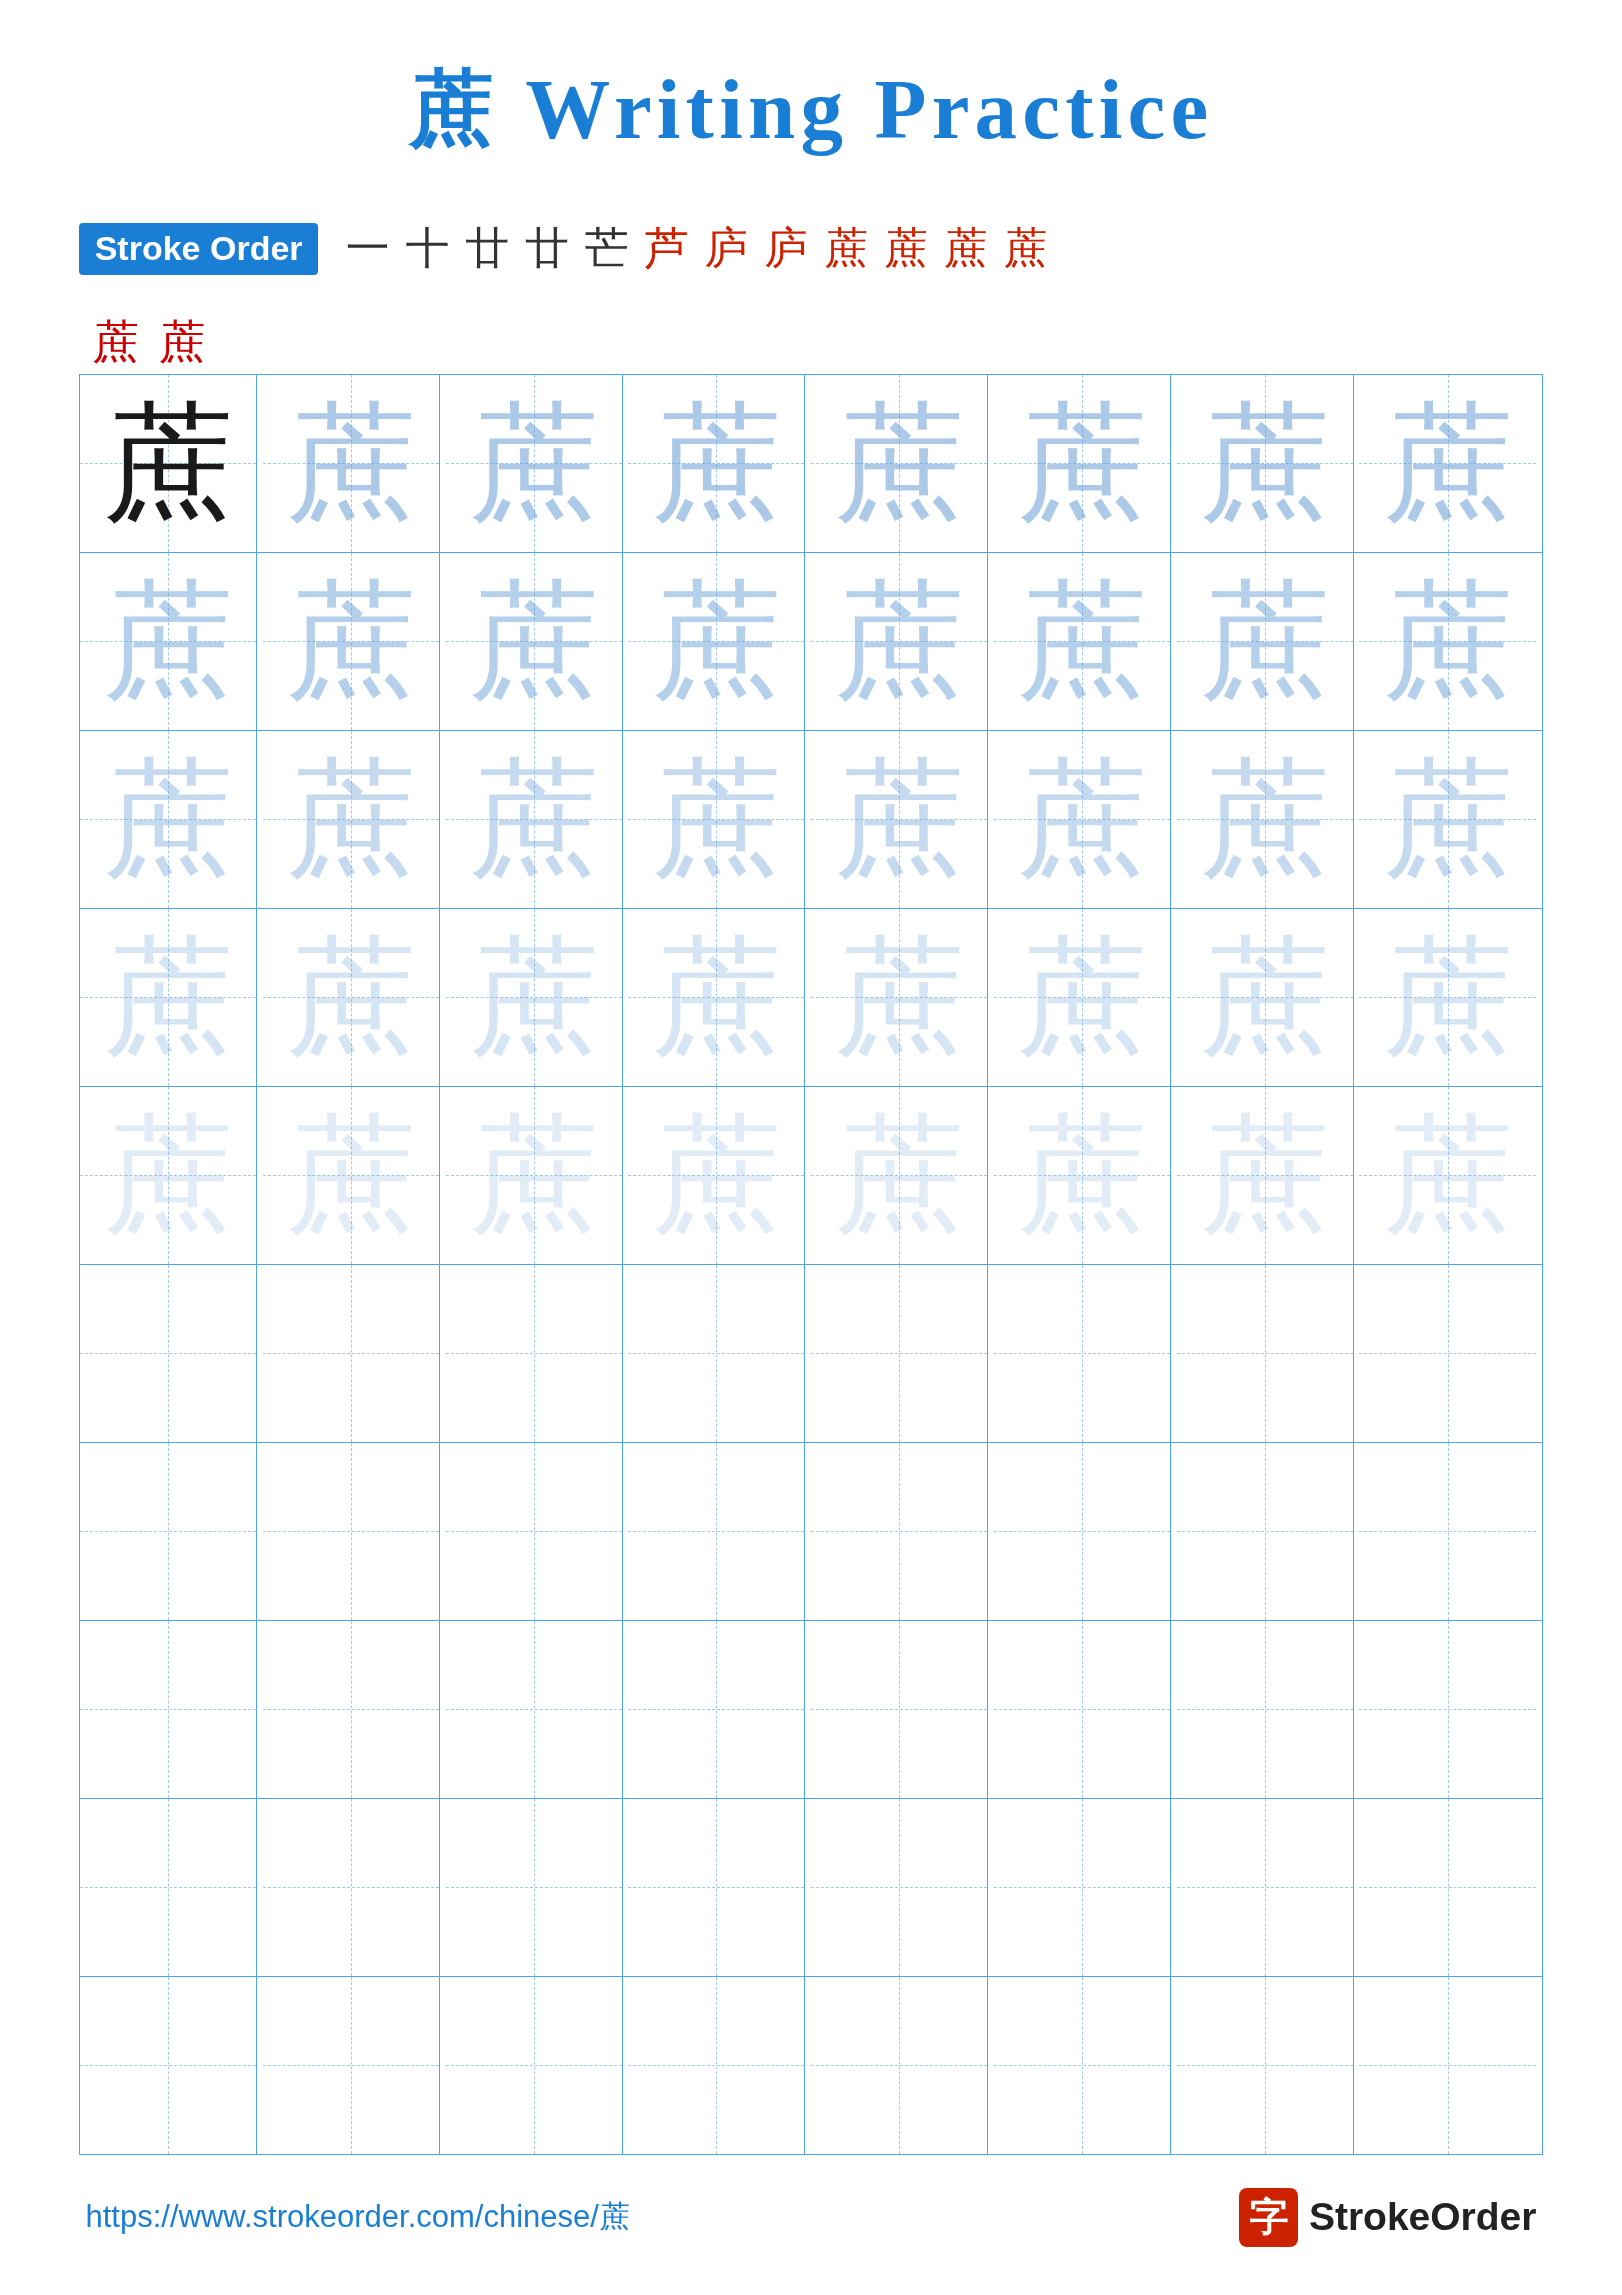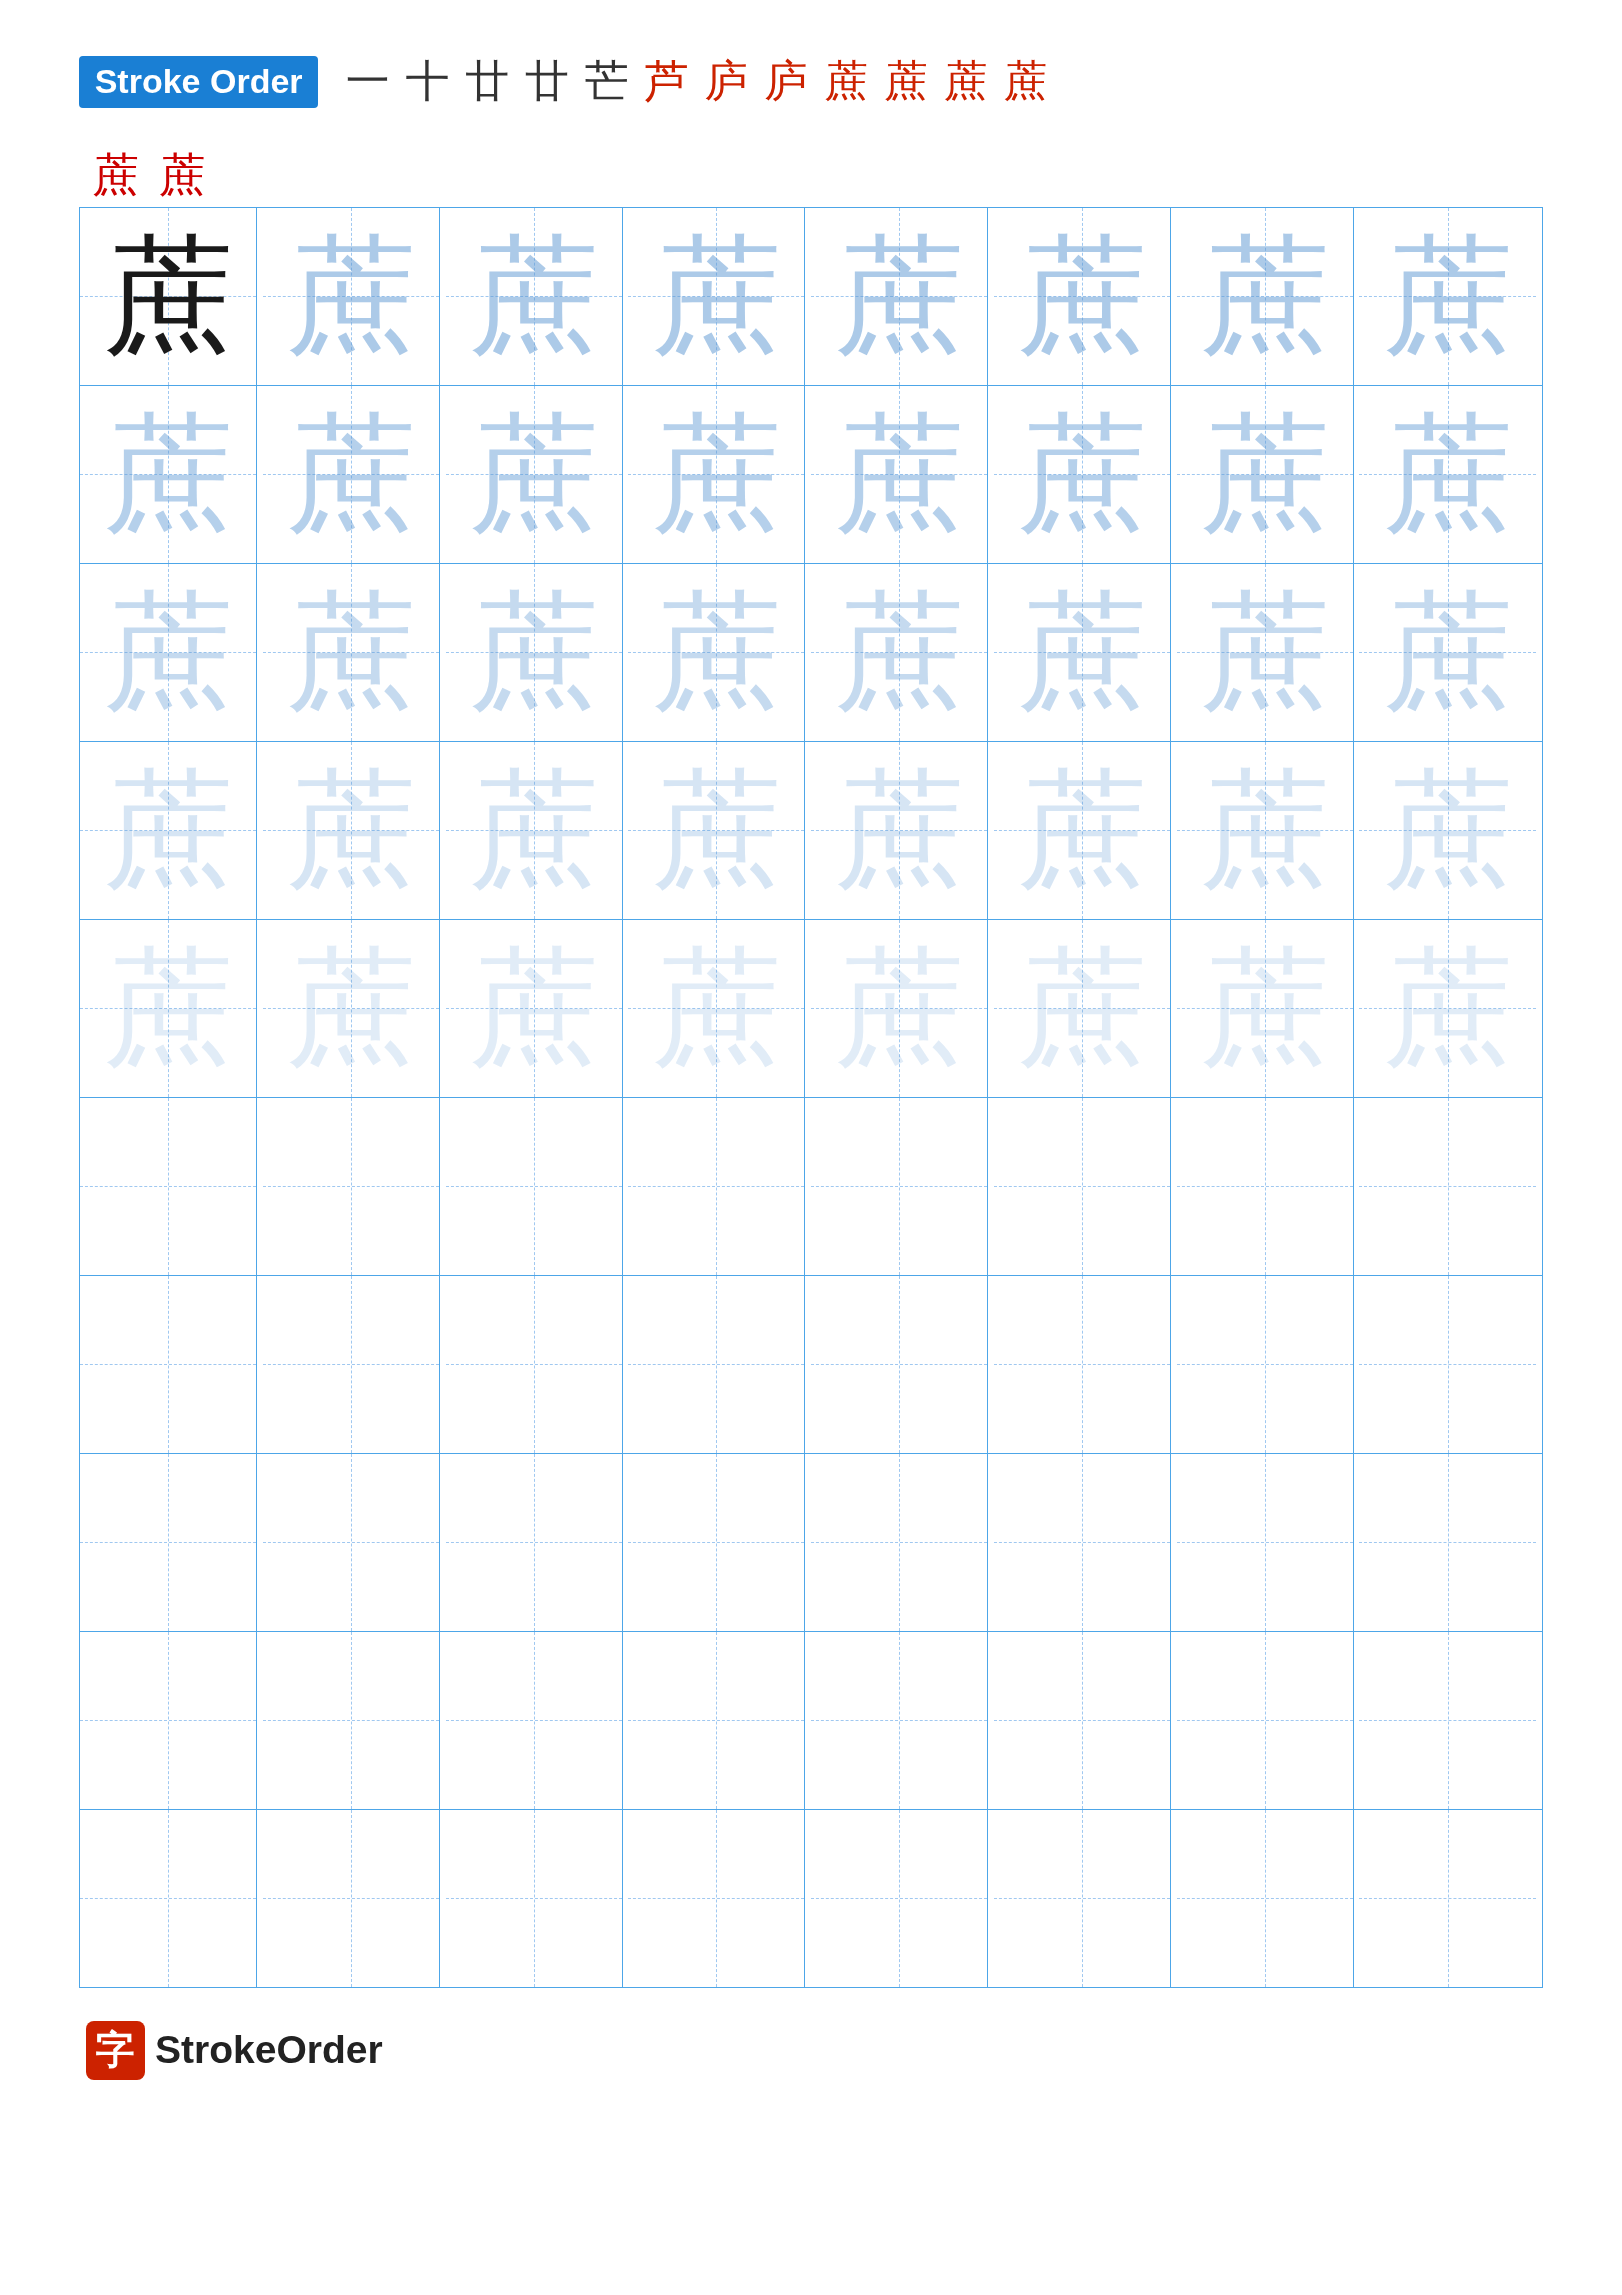--- a/index.html
+++ b/index.html
@@ -162,20 +162,23 @@
       font-size: 131px;
       font-family: serif;
       line-height: 1;
     }
   </style>
 </head>
 <body>
 
 <div class="page">
 
+  <div class="title">
+    <span style="color:#1a7fd4;">蔗</span><span> Writing Practice</span>
+  </div>
 
   <div class="stroke-order-section">
     <span class="stroke-order-label">Stroke Order</span>
 
     <span class="stroke-char" style="color:#333; font-size:44px;">一</span>
     <span class="stroke-char" style="color:#333; font-size:44px;">十</span>
     <span class="stroke-char" style="color:#333; font-size:44px;">廿</span>
     <span class="stroke-char" style="color:#333; font-size:44px;">廿</span>
     <span class="stroke-char" style="color:#333; font-size:44px;">芒</span>
     <span class="stroke-char" style="color:#cc2200; font-size:44px;">芦</span>
@@ -575,20 +578,21 @@
         </div>
       <div class="grid-cell-inner">
           <div class="h-dash"></div>
           <div class="v-dash"></div>
         </div>
     </div>
 
   </div>
 
   <div class="footer">
+    <span class="footer-url">https://www.strokeorder.com/chinese/蔗</span>
     <div class="footer-logo">
       <div class="footer-logo-icon">
         <span>字</span>
       </div>
       <span class="footer-logo-text">StrokeOrder</span>
     </div>
   </div>
 
 </div>
 

